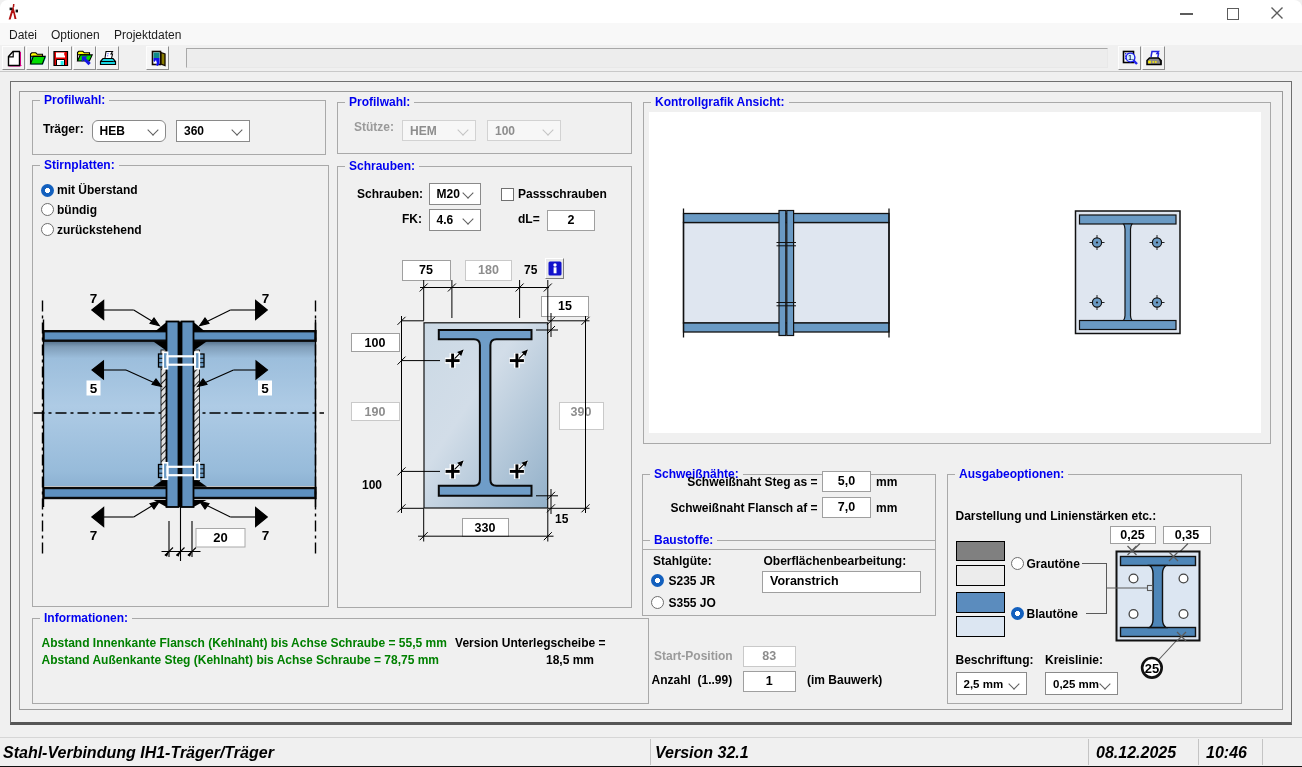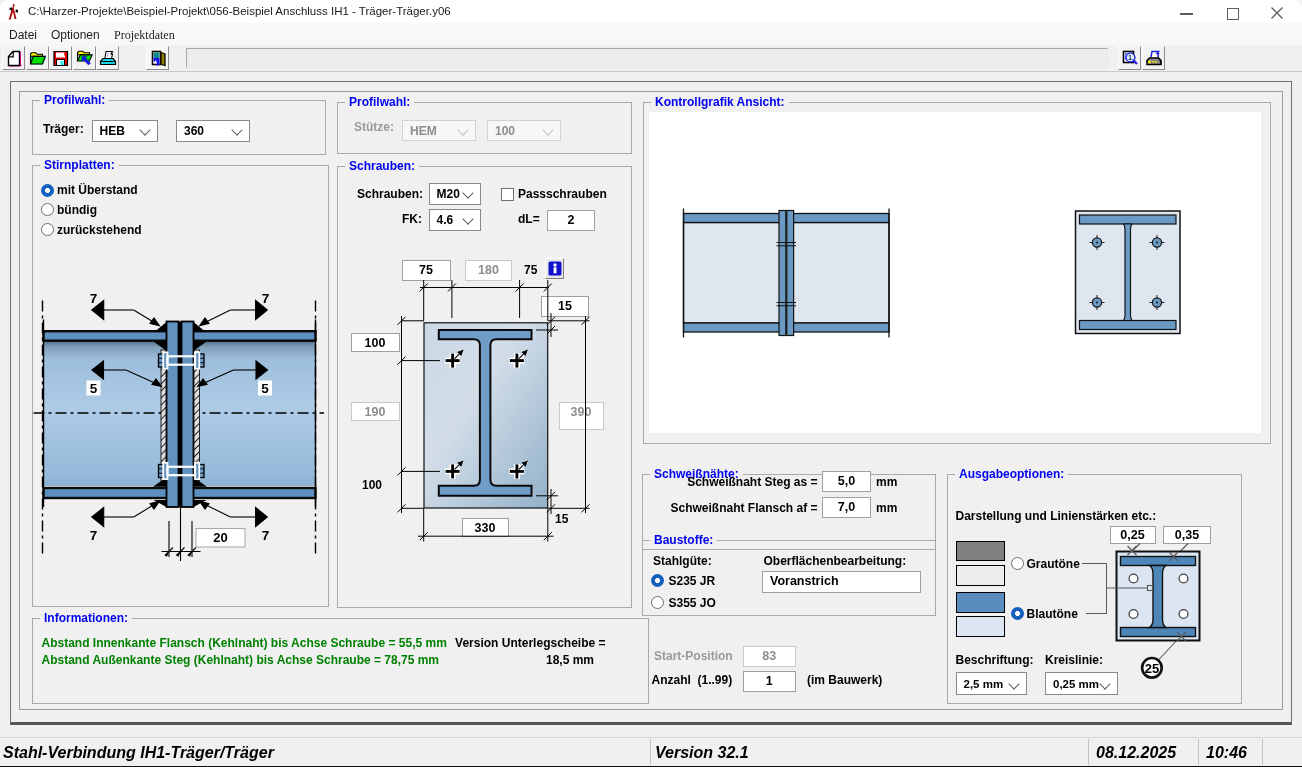--- a/index.html
+++ b/index.html
@@ -22,31 +22,30 @@
 </style></head>
 <body>
 <div id="win">
 
 <div class="abs" style="left:0;top:0;width:1302px;height:23px;background:#ffffff;border-radius:8px 8px 0 0;"></div>
 <svg class="abs" style="left:5px;top:3px" width="17" height="18" viewBox="0 0 17 18">
 <path d="M8 1 L9.5 1 L9.2 4 L8.6 4.5 L10.5 12 L11.5 16 L9.5 16 L8.3 10 L7.6 10 L5.6 16.5 L3.6 16.5 L6.8 6 L7.4 4.4 L7.7 4Z" fill="#b01010"></path>
 <rect x="4.6" y="4.6" width="2.6" height="2.6" fill="#111"></rect>
       <rect x="10.6" y="6.6" width="2.4" height="2.8" fill="#111"></rect>
 </svg>
-<div class="abs" style="left:28px;top:5px;font-size:11.5px;color:#191919;">C:\Harzer-Projekte\Beispiel-Projekt\056-Beispiel Anschluss IH1 - Träger-Träger.y06</div>
 <div class="abs" style="left:1180px;top:13px;width:13px;height:1.5px;background:#5c5c5c;"></div>
 <div class="abs" style="left:1227px;top:8px;width:10px;height:10px;border:1.4px solid #5c5c5c;"></div>
 <svg class="abs" style="left:1271px;top:7px" width="12" height="12">
       <path d="M0.5 0.5 L11.5 11.5 M11.5 0.5 L0.5 11.5" stroke="#5c5c5c" stroke-width="1.4"></path>
     </svg>
 
 <div class="abs" style="left:0;top:23px;width:1302px;height:22px;background:#f8f8f8;"></div>
 <div class="abs" style="left:9px;top:28px;font-size:12px;color:#1c1c1c;">Datei</div>
 <div class="abs" style="left:51px;top:28px;font-size:12px;color:#1c1c1c;">Optionen</div>
-<div class="abs" style="left:114px;top:28px;font-size:12px;color:#1c1c1c;font-family:Liberation Serif, serif;">Projektdaten</div>
+<div class="abs" style="left:114px;top:28px;font-size:12px;color:#1c1c1c;">Projektdaten</div>
 
 <div class="abs" style="left:0;top:45px;width:1302px;height:26px;background:#f0f0f0;border-bottom:1px solid #c9c9c9;"></div>
 <div class="tbtn" style="left:2px;">
 <svg width="18" height="17" viewBox="0 0 18 17">
         <path d="M15 16 H16.5 V15 H15Z" fill="#ff00a0"></path>
         <path d="M4.5 16.5 L15.5 16.5 L15.5 15.5 L16 15 L16 2 L8 2 L3 7 L3 16Z" fill="#ff00a0"></path>
         <path d="M3.5 15.5 L14.5 15.5 L14.5 1.5 L8 1.5 L3.5 6.5 Z" fill="#fff" stroke="#000" stroke-width="1.4"></path>
         <path d="M8.2 1.8 L8.2 6.8 L3.6 6.8" fill="none" stroke="#000" stroke-width="1.2"></path>
       </svg>
     </div>
@@ -118,21 +117,21 @@
       </svg>
     </div>
 
 <div class="abs" style="left:10px;top:81px;width:1282px;height:644px;border:1px solid #6f6f6f;border-bottom:3px solid #565656;box-sizing:border-box;background:#f0f0f0;"></div>
 <div class="abs" style="left:19px;top:91px;width:1264px;height:619px;border:1px solid #9b9b9b;box-sizing:border-box;"></div>
 
 <div class="grp" style="left:32px;top:100px;width:292px;height:53px;">
       <div class="cap">Profilwahl:</div>
     </div>
 <div class="lbl" style="left:43px;top:121px;">Träger:</div>
-<div class="combo" style="left:91.5px;top:119.5px;width:66px;height:22px;">HEB<span class="chev"></span></div>
+<div class="combo" style="left:91.5px;top:119.5px;width:74px;height:22px;border-radius:6px;">HEB<span class="chev"></span></div>
 <div class="combo" style="left:176px;top:119.5px;width:74px;height:22px;">360<span class="chev"></span></div>
 
 <div class="grp" style="left:32px;top:165px;width:295px;height:440px;">
       <div class="cap">Stirnplatten:</div>
     </div>
 <div class="radio sel" style="left:41px;top:183.5px;"></div>
 <div class="lbl" style="left:57px;top:182px;">mit Überstand</div>
 <div class="radio" style="left:41px;top:203px;"></div>
 <div class="lbl" style="left:57px;top:202px;">bündig</div>
 <div class="radio" style="left:41px;top:223px;"></div>

